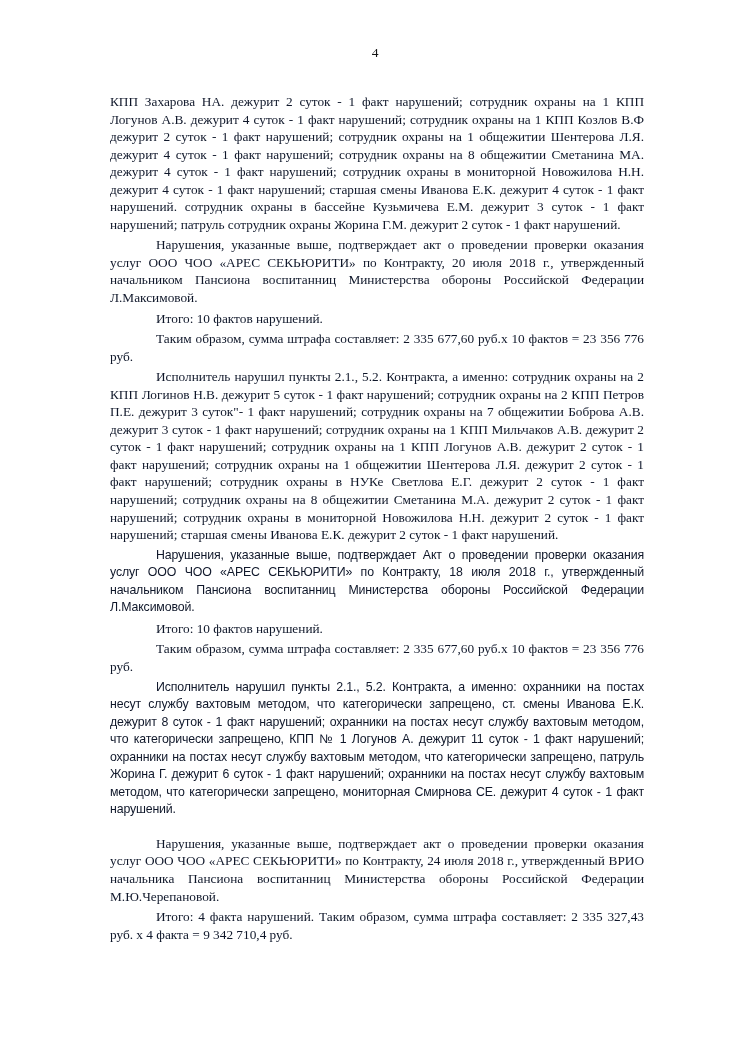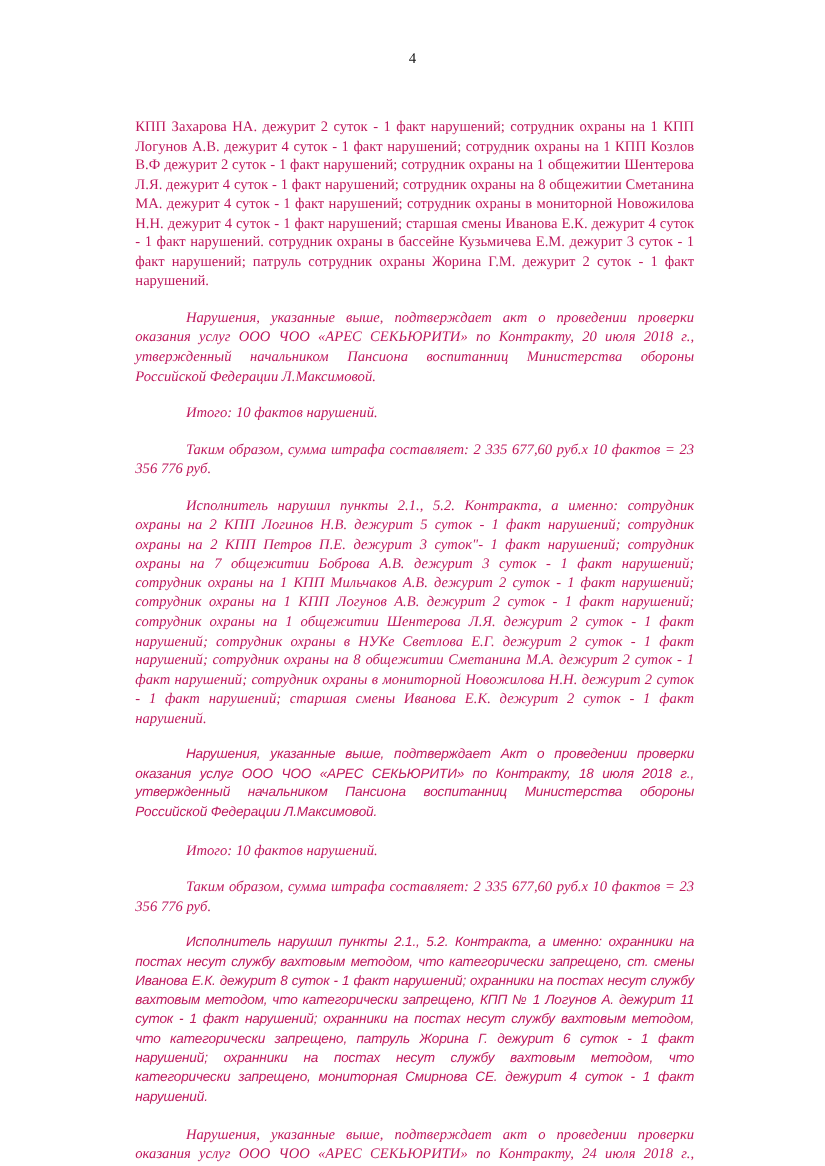--- a/index.html
+++ b/index.html
@@ -30,31 +30,30 @@
     padding-top: 46px;
     color: #141414;
   }
   .body-block {
     position: absolute;
     left: 107px;
     top: 90px;
     width: 540px;
   }
   p.para {
-    margin: 16px;
+    margin: 3px;
     text-align: justify;
     text-justify: inter-word;
     font-size: 13.3px;
     line-height: 17.55px;
-    color: #be185d;
+    color: #0f172a;
     hyphens: none;
   }
   p.indent {
     text-indent: 46px;
-    font-style: italic;
   }
   p.gap-before {
     margin-top: 16px;
   }
   
   p.alt-face {
     font-family: "Liberation Sans", "DejaVu Sans", sans-serif;
     font-size: 12.35px;
     line-height: 17.55px;
     letter-spacing: -0.15px;

